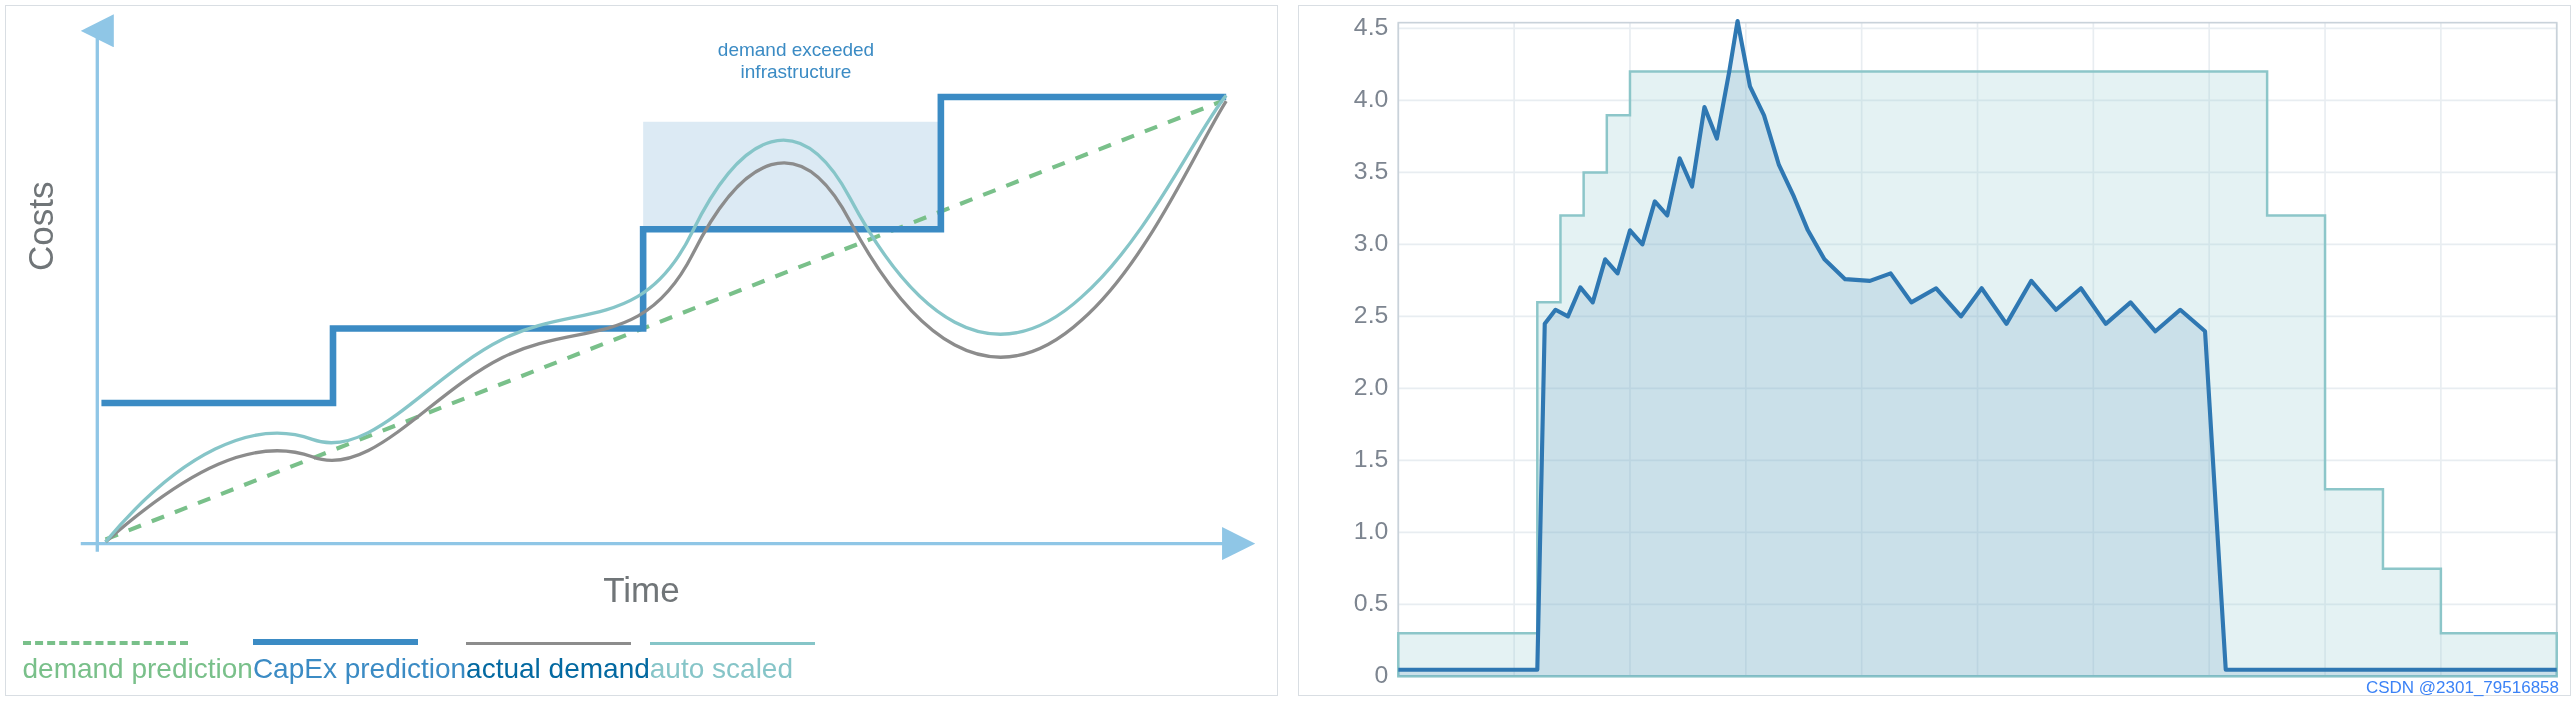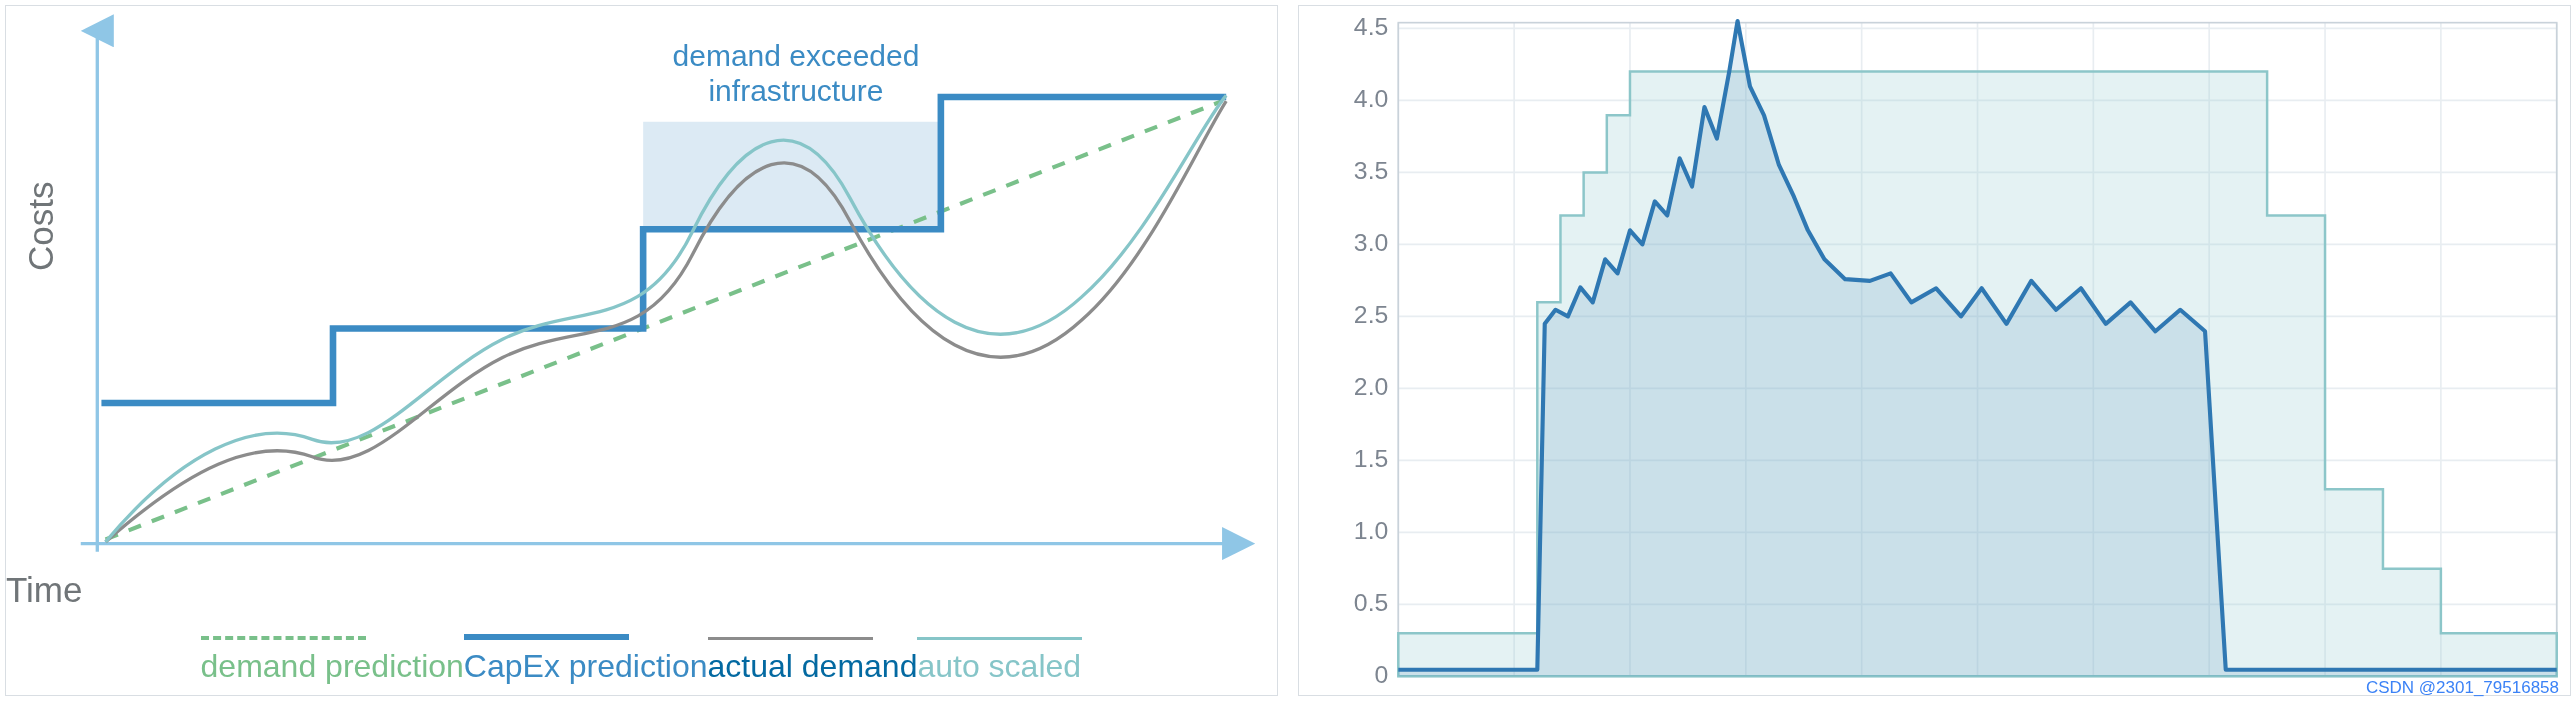--- a/index.html
+++ b/index.html
@@ -1,34 +1,34 @@
 <!DOCTYPE html>
 <html style="font-size:13.2px"><head>
 <meta charset="utf-8">
 <style>
   html,body{margin:0;padding:0;background:#fff;font-family:'Segoe UI',Arial,sans-serif}
   .wrap{display:flex;gap:20px;padding:5px;width:2576px;height:701px;box-sizing:border-box}
   .panel{border:1.7px solid #d9dee3;background:#fff;position:relative}
   .panel-left{flex:1 1 50%}
   .panel-right{flex:1 1 50%}
   svg{display:block}
-  .legend{position:absolute;left:16.5px;right:16.5px;bottom:10px;display:flex;justify-content:center;align-items:flex-end;font-size:32px}
+  .legend{position:absolute;left:16.5px;right:16.5px;bottom:10px;display:flex;justify-content:flex-start;align-items:flex-end;font-size:28px}
   .leg-item{display:flex;flex-direction:column;align-items:flex-start;gap:8.3px}
   .leg-line{width:165px;height:0}
   .leg-dashed{border-top:4.1px dashed #79c08a}
   .leg-blue{border-top:6.6px solid #3b8bc4}
   .leg-gray{border-top:3.3px solid #8c8c8c}
   .leg-teal{border-top:3.3px solid #86c5c8}
   .c-green{color:#79c08a}
   .c-blue{color:#3b8bc4}
   .c-gray{color:#0369a1}
   .c-teal{color:#86c5c8}
   .ylab{position:absolute;left:15px;top:265px;transform:rotate(-90deg);transform-origin:left top;font-size:35px;color:#707578}
-  .xlab{position:absolute;left:0;right:0;top:564px;font-size:35px;color:#707578}
-  .annot{position:absolute;color:#3b8bc4;font-size:30px;text-align:center;line-height:1.15}
+  .xlab{position:absolute;left:0;right:0;text-align:center;top:564px;font-size:35px;color:#707578}
+  .annot{position:absolute;color:#3b8bc4;font-size:19px;text-align:center;line-height:1.15}
   .wm{position:absolute;right:17px;bottom:3.3px;font-size:17px;color:#3b82f6}
 </style>
 </head>
 <body>
 
 <div class="wrap">
 
   <div class="panel panel-left">
     <div class="ylab">Costs</div>
     <div class="xlab">Time</div>

